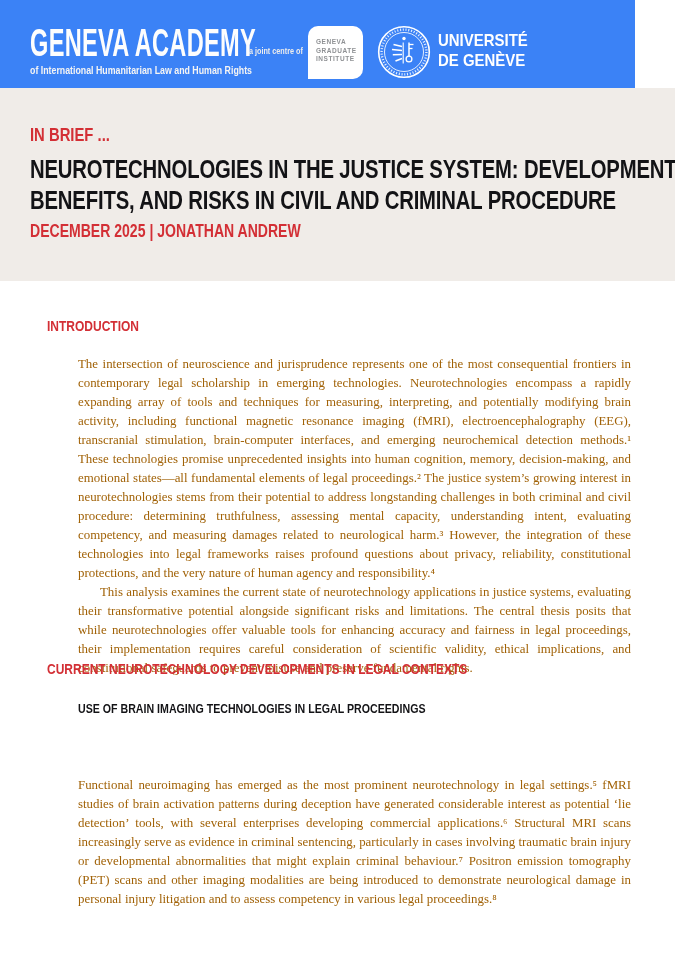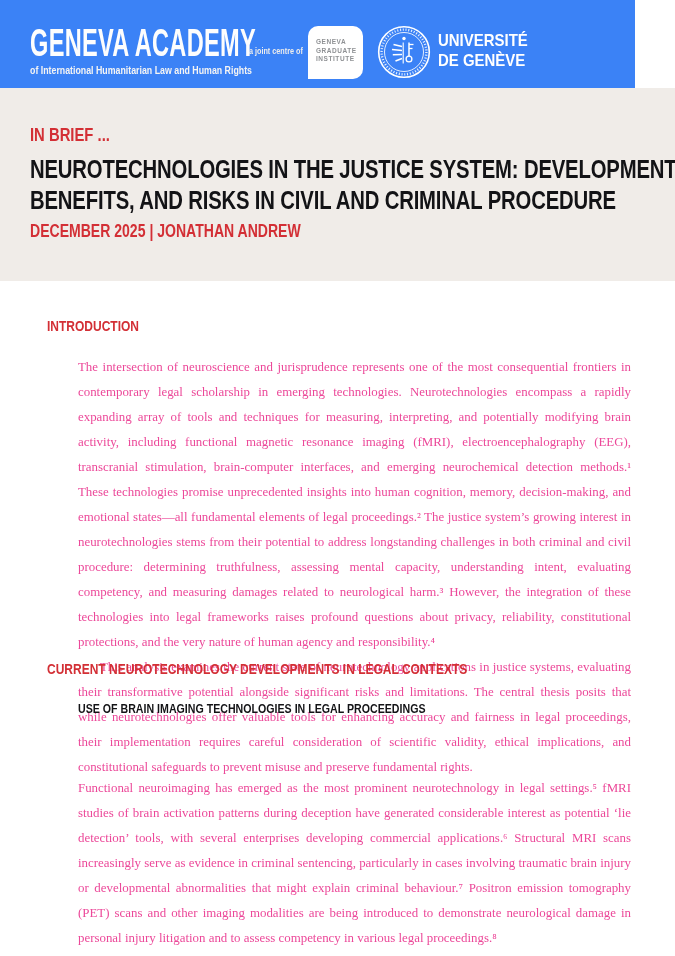--- a/index.html
+++ b/index.html
@@ -74,21 +74,21 @@
     transform:scaleX(0.80); transform-origin:0 0; white-space:nowrap;
   }
   .h-black {
     position:absolute; left:78px;
     font-size:12.5px; font-weight:700; color:#131316;
     transform:scaleX(0.85); transform-origin:0 0; white-space:nowrap;
   }
   .body-block {
     position:absolute; left:78px; width:553px;
     font-family:"Liberation Serif", serif;
-    font-size:12.9px; line-height:25px; color:#ec4899;
+    font-size:12.9px; line-height:19px; color:#a16207;
     text-align:justify;
   }
   .body-block p { margin:0; }
   .body-block p.indent { text-indent:22px; }
 </style>
 </head>
 <body>
 
 <div class="page">
 

